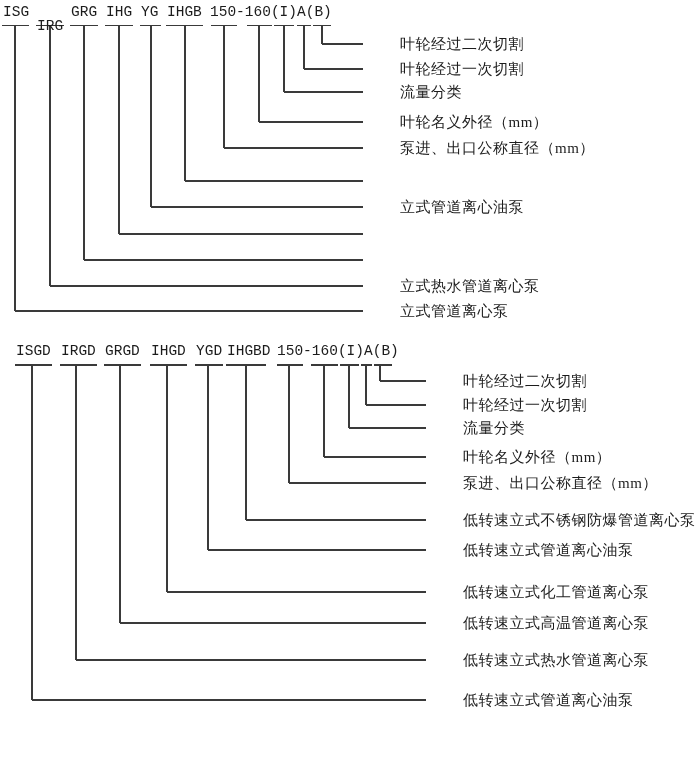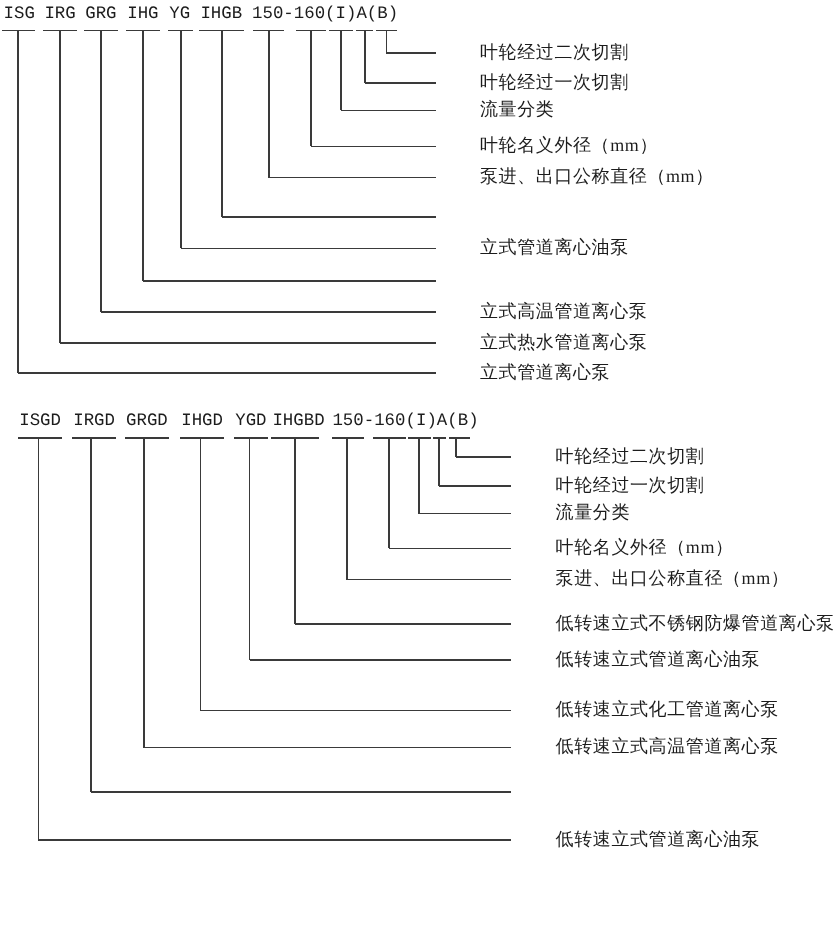--- a/index.html
+++ b/index.html
@@ -123,49 +123,49 @@
         <line x1="366" y1="365" x2="366" y2="405"></line>
         <line x1="366" y1="405" x2="426" y2="405"></line>
 
       <line x1="374" y1="365" x2="392" y2="365"></line>
         <line x1="380" y1="365" x2="380" y2="381"></line>
         <line x1="380" y1="381" x2="426" y2="381"></line>
     </g>
   </svg>
 
   <span class="code" style="left:3px;top:3px">ISG</span>
-  <span class="code" style="left:37px;top:3px">IRG</span>
+  <span class="code" style="left:37px;top:17px">IRG</span>
   <span class="code" style="left:71px;top:3px">GRG</span>
   <span class="code" style="left:106px;top:3px">IHG</span>
   <span class="code" style="left:141px;top:3px">YG</span>
   <span class="code" style="left:167px;top:3px">IHGB</span>
   <span class="code" style="left:210px;top:3px">150-160(I)A(B)</span>
 
   <div class="label" style="left:371px;top:36px">叶轮经过二次切割</div>
   <div class="label" style="left:371px;top:61px">叶轮经过一次切割</div>
   <div class="label" style="left:371px;top:84px">流量分类</div>
   <div class="label" style="left:371px;top:114px">叶轮名义外径（mm）</div>
   <div class="label" style="left:371px;top:140px">泵进、出口公称直径（mm）</div>
   <div class="label" style="left:371px;top:199px">立式管道离心油泵</div>
-  <div class="label" style="left:371px;top:252px">立式高温管道离心泵</div>
   <div class="label" style="left:371px;top:278px">立式热水管道离心泵</div>
   <div class="label" style="left:371px;top:303px">立式管道离心泵</div>
 
   <span class="code" style="left:16px;top:342px">ISGD</span>
   <span class="code" style="left:61px;top:342px">IRGD</span>
   <span class="code" style="left:105px;top:342px">GRGD</span>
   <span class="code" style="left:151px;top:342px">IHGD</span>
   <span class="code" style="left:196px;top:342px">YGD</span>
   <span class="code" style="left:227px;top:342px">IHGBD</span>
   <span class="code" style="left:277px;top:342px">150-160(I)A(B)</span>
 
   <div class="label" style="left:434px;top:373px">叶轮经过二次切割</div>
   <div class="label" style="left:434px;top:397px">叶轮经过一次切割</div>
   <div class="label" style="left:434px;top:420px">流量分类</div>
   <div class="label" style="left:434px;top:449px">叶轮名义外径（mm）</div>
   <div class="label" style="left:434px;top:475px">泵进、出口公称直径（mm）</div>
   <div class="label" style="left:434px;top:542px">低转速立式管道离心油泵</div>
   <div class="label" style="left:434px;top:512px">低转速立式不锈钢防爆管道离心泵</div>
   <div class="label" style="left:434px;top:584px">低转速立式化工管道离心泵</div>
   <div class="label" style="left:434px;top:615px">低转速立式高温管道离心泵</div>
+  <div class="label" style="left:434px;top:652px">低转速立式热水管道离心泵</div>
   <div class="label" style="left:434px;top:692px">低转速立式管道离心油泵</div>
 
 </div>
 
 </body></html>

